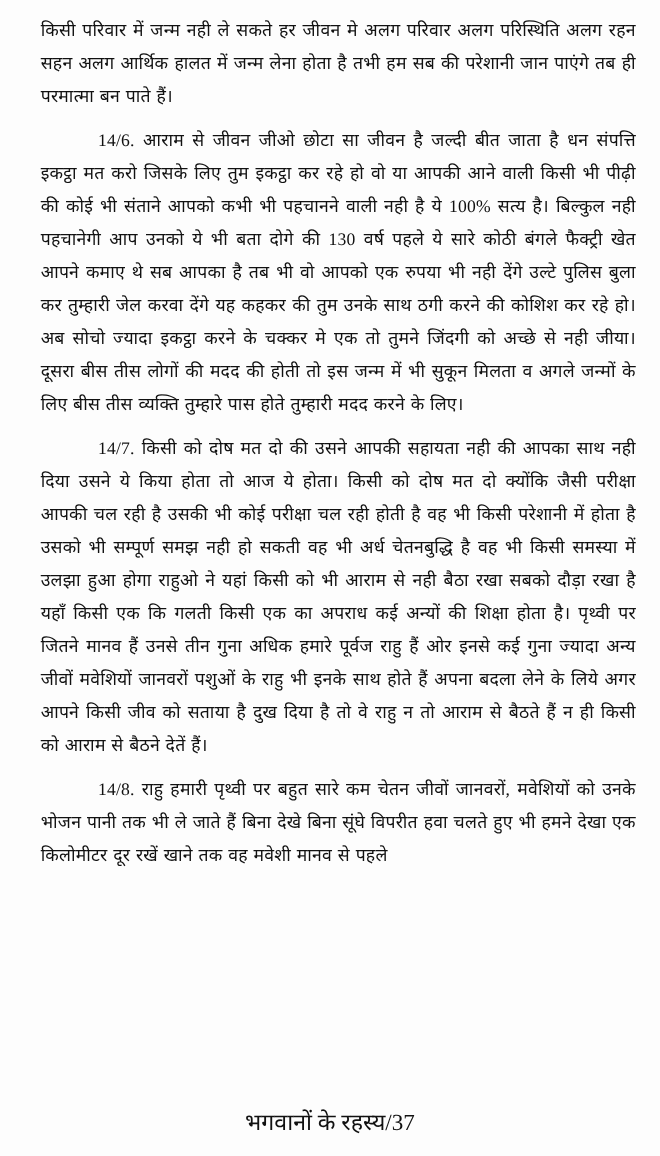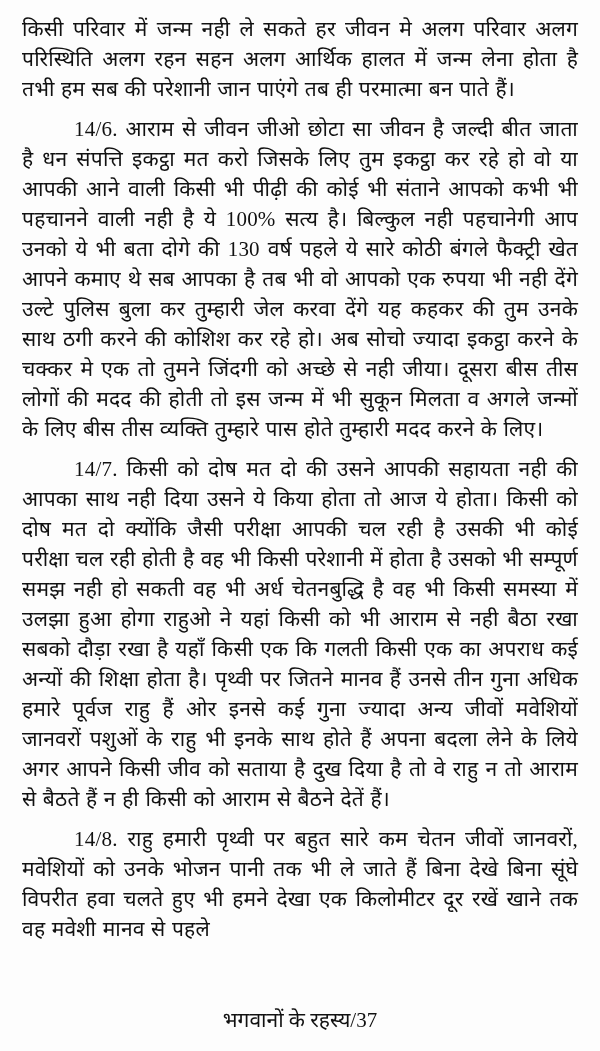--- a/index.html
+++ b/index.html
@@ -17,22 +17,22 @@
     overflow: hidden;
     box-sizing: border-box;
   }
   .content {
     position: absolute;
     top: 14px;
     left: 22px;
     right: 22px;
   }
   .para {
-    margin: 0 0 10px 0;
-    font-size: 21px;
+    margin: 0 0 10px 15px;
+    font-size: 16px;
     line-height: 30px;
     text-align: justify;
     text-indent: 52px;
     letter-spacing: 0.2px;
     word-spacing: 1px;
   }
   .para.no-indent {
     text-indent: 0;
   }
   .footer {

